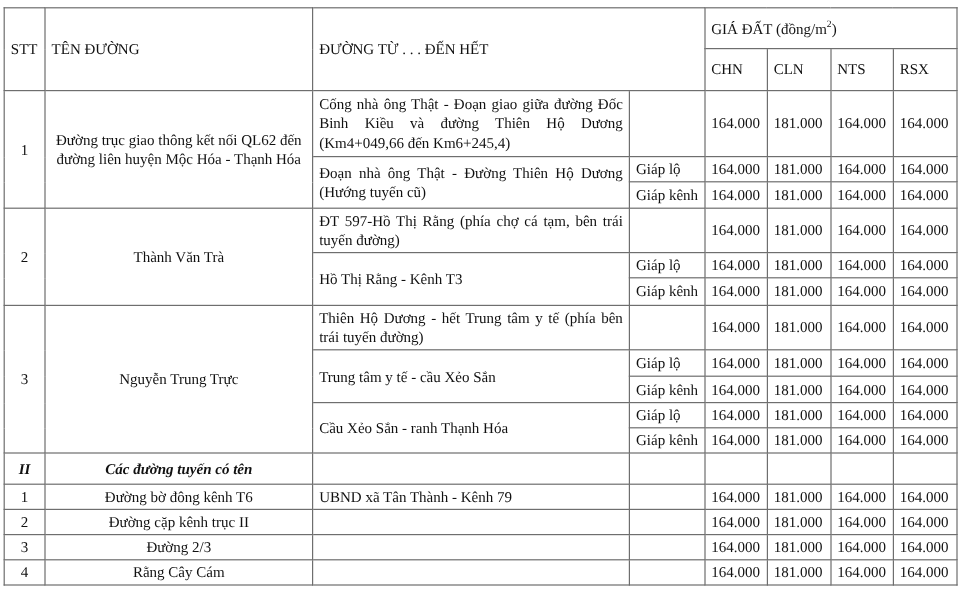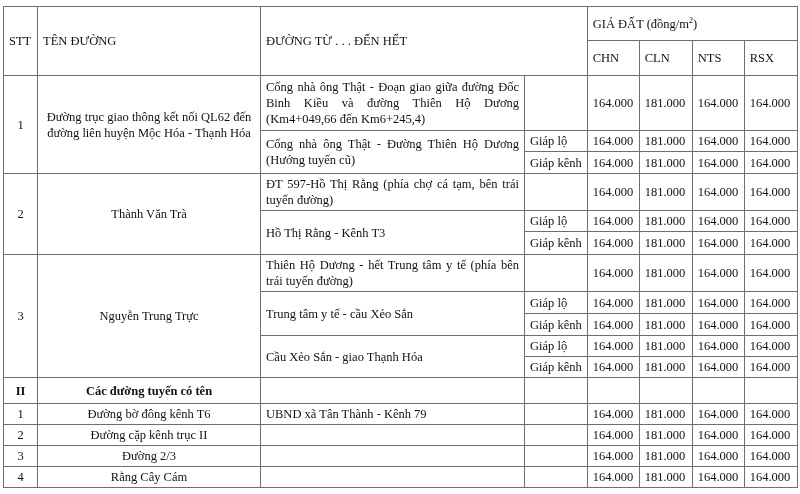--- a/index.html
+++ b/index.html
@@ -33,21 +33,21 @@
     th {
       font-weight: normal;
       text-align: left;
       font-size: 12.5px;
     }
     td.stt { text-align: center; }
     td.name { text-align: center; }
     td.seg { text-align: justify; }
     td.sub { text-align: left; white-space: nowrap; padding-left: 4px; font-family: Liberation Serif, serif; }
     td.num { white-space: nowrap; padding: 0 2px; }
-    td.section { font-weight: bold; }
+    td.section { font-weight: bold; font-style: italic; }
     sup { font-size: 8px; line-height: 0; }
   </style>
 </head>
 <body>
 
 <table class="price-table">
   <colgroup>
     <col style="width:34px">
     <col style="width:223px">
     <col style="width:264px">
@@ -77,21 +77,21 @@
       <td class="stt" rowspan="3">1</td>
       <td class="name" rowspan="3">Đường trục giao thông kết nối QL62 đến đường liên huyện Mộc Hóa - Thạnh Hóa</td>
       <td class="seg">Cống nhà ông Thật - Đoạn giao giữa đường Đốc Binh Kiều và đường Thiên Hộ Dương (Km4+049,66 đến Km6+245,4)</td>
       <td class="sub"></td>
       <td class="num">164.000</td>
       <td class="num">181.000</td>
       <td class="num">164.000</td>
       <td class="num">164.000</td>
     </tr>
     <tr style="height:21px">
-      <td class="seg" rowspan="2">Cống nhà ông Thật - Đường Thiên Hộ Dương (Hướng tuyến cũ)</td>
+      <td class="seg" rowspan="2">Đoạn nhà ông Thật - Đường Thiên Hộ Dương (Hướng tuyến cũ)</td>
       <td class="sub">Giáp lộ</td>
       <td class="num">164.000</td>
       <td class="num">181.000</td>
       <td class="num">164.000</td>
       <td class="num">164.000</td>
     </tr>
     <tr style="height:22px">
       <td class="sub">Giáp kênh</td>
       <td class="num">164.000</td>
       <td class="num">181.000</td>
@@ -144,21 +144,21 @@
       <td class="num">164.000</td>
     </tr>
     <tr style="height:22px">
       <td class="sub">Giáp kênh</td>
       <td class="num">164.000</td>
       <td class="num">181.000</td>
       <td class="num">164.000</td>
       <td class="num">164.000</td>
     </tr>
     <tr style="height:21px">
-      <td class="seg" rowspan="2">Cầu Xẻo Sắn - giao Thạnh Hóa</td>
+      <td class="seg" rowspan="2">Cầu Xẻo Sắn - ranh Thạnh Hóa</td>
       <td class="sub">Giáp lộ</td>
       <td class="num">164.000</td>
       <td class="num">181.000</td>
       <td class="num">164.000</td>
       <td class="num">164.000</td>
     </tr>
     <tr style="height:21px">
       <td class="sub">Giáp kênh</td>
       <td class="num">164.000</td>
       <td class="num">181.000</td>

